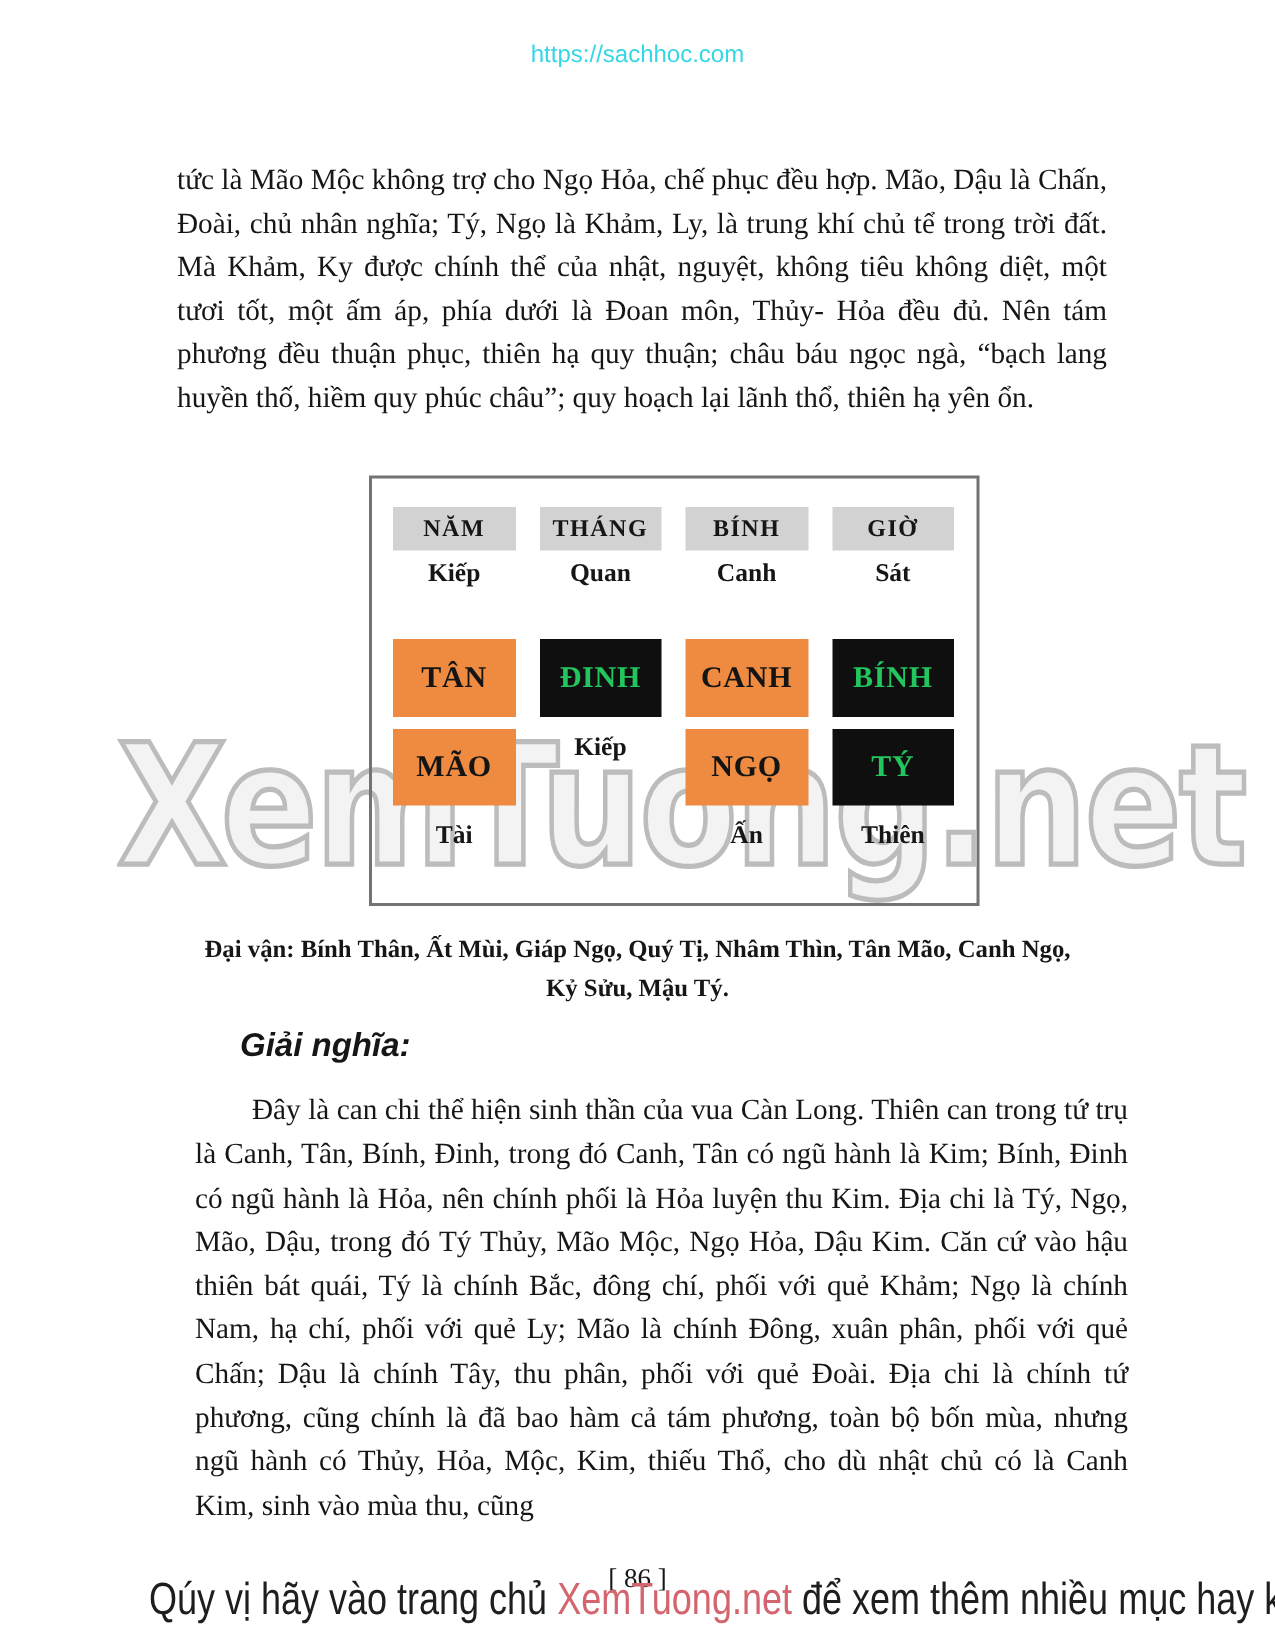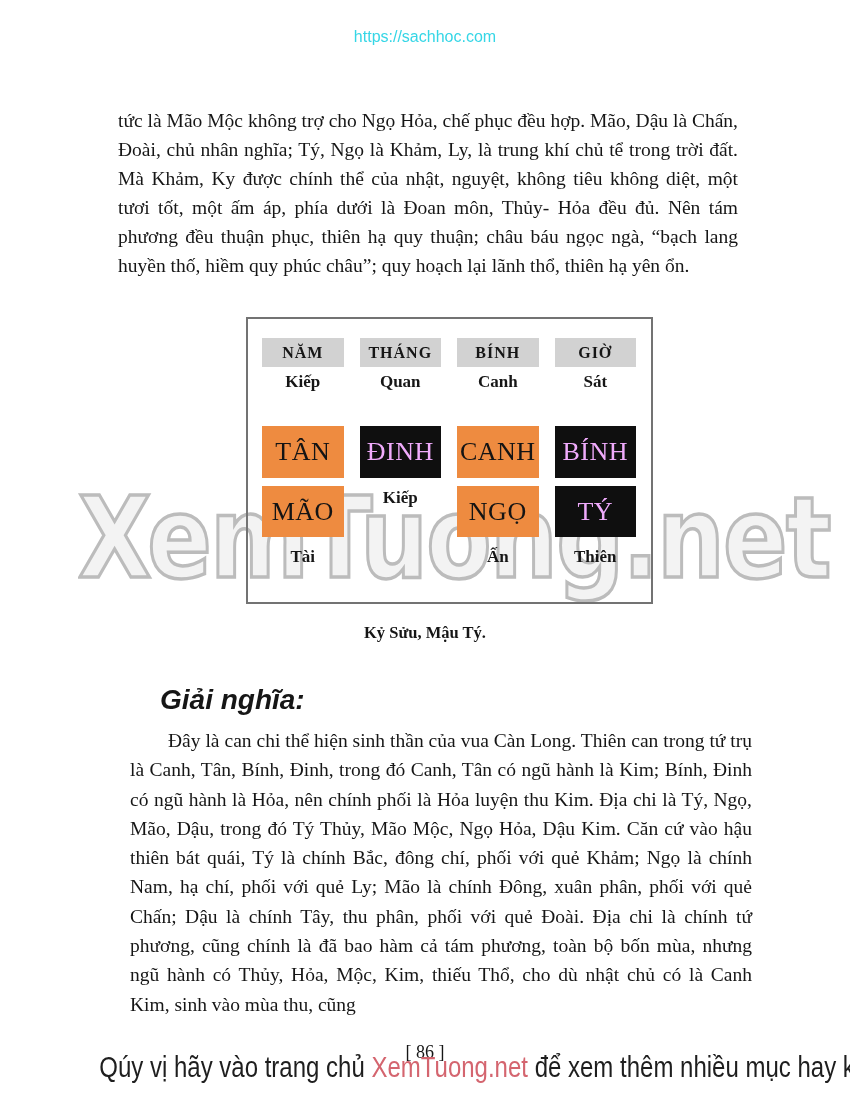--- a/index.html
+++ b/index.html
@@ -38,37 +38,37 @@
     padding:19px 15px 0 14px; background:transparent;
   }
   .pillar { display:flex; flex-direction:column; align-items:center; }
   .hd {
     background:#d2d2d2; width:100%; height:29px; line-height:29px;
     text-align:center; font-weight:bold; font-size:16px; letter-spacing:1px;
   }
   .deity { margin-top:5px; height:24px; font-weight:bold; font-size:17px; }
   .stem, .branch {
     width:100%; height:52px; display:flex; align-items:center; justify-content:center;
-    font-weight:normal; font-size:26px; letter-spacing:0.5px;
+    font-weight:bold; font-size:20px; letter-spacing:0.5px;
   }
   .stem   { margin-top:30px; }
   .branch { margin-top:8px; height:51px; }
   .deity2 { margin-top:10px; font-weight:bold; font-size:17px; }
   .box-orange { background:#ee8b40; color:#141414; }
-  .box-black  { background:#0f0f0f; color:#f0abfc; }
+  .box-black  { background:#0f0f0f; color:#22c55e; }
 
   .caption {
     position:absolute; left:0; top:620px; width:100%; text-align:center;
     font-weight:bold; font-size:16.5px; line-height:26px; z-index:2;
   }
 
   .section-heading {
     position:absolute; left:160px; top:684px;
     font-family:"Liberation Sans","DejaVu Sans",sans-serif;
-    font-weight:bold; font-style:italic; font-size:28px;
+    font-weight:bold; font-style:italic; font-size:22px;
   }
 
   .main-para {
     position:absolute; left:118px; top:714px; width:622px; margin:12px;
     font-size:19.5px; line-height:29.3px; text-align:justify; text-indent:38px;
   }
 
   .page-num {
     position:absolute; left:0; top:995px; width:100%; text-align:center;
     font-size:18px;
@@ -125,20 +125,21 @@
       <div class="hd">GIỜ</div>
       <div class="deity">Sát</div>
       <div class="stem box-black">BÍNH</div>
       <div class="branch box-black">TÝ</div>
       <div class="deity2">Thiên</div>
     </div>
 
   </div>
 
   <div class="caption">
+    <div>Đại vận: Bính Thân, Ất Mùi, Giáp Ngọ, Quý Tị, Nhâm Thìn, Tân Mão, Canh Ngọ,</div>
     <div>Kỷ Sửu, Mậu Tý.</div>
   </div>
 
   <div class="section-heading">Giải nghĩa:</div>
 
   <p class="main-para">Đây là can chi thể hiện sinh thần của vua Càn Long. Thiên can trong tứ trụ là Canh, Tân, Bính, Đinh, trong đó Canh, Tân có ngũ hành là Kim; Bính, Đinh có ngũ hành là Hỏa, nên chính phối là Hỏa luyện thu Kim. Địa chi là Tý, Ngọ, Mão, Dậu, trong đó Tý Thủy, Mão Mộc, Ngọ Hỏa, Dậu Kim. Căn cứ vào hậu thiên bát quái, Tý là chính Bắc, đông chí, phối với quẻ Khảm; Ngọ là chính Nam, hạ chí, phối với quẻ Ly; Mão là chính Đông, xuân phân, phối với quẻ Chấn; Dậu là chính Tây, thu phân, phối với quẻ Đoài. Địa chi là chính tứ phương, cũng chính là đã bao hàm cả tám phương, toàn bộ bốn mùa, nhưng ngũ hành có Thủy, Hỏa, Mộc, Kim, thiếu Thổ, cho dù nhật chủ có là Canh Kim, sinh vào mùa thu, cũng</p>
 
   <div class="page-num">[ 86 ]</div>
 
   <div class="footer">

